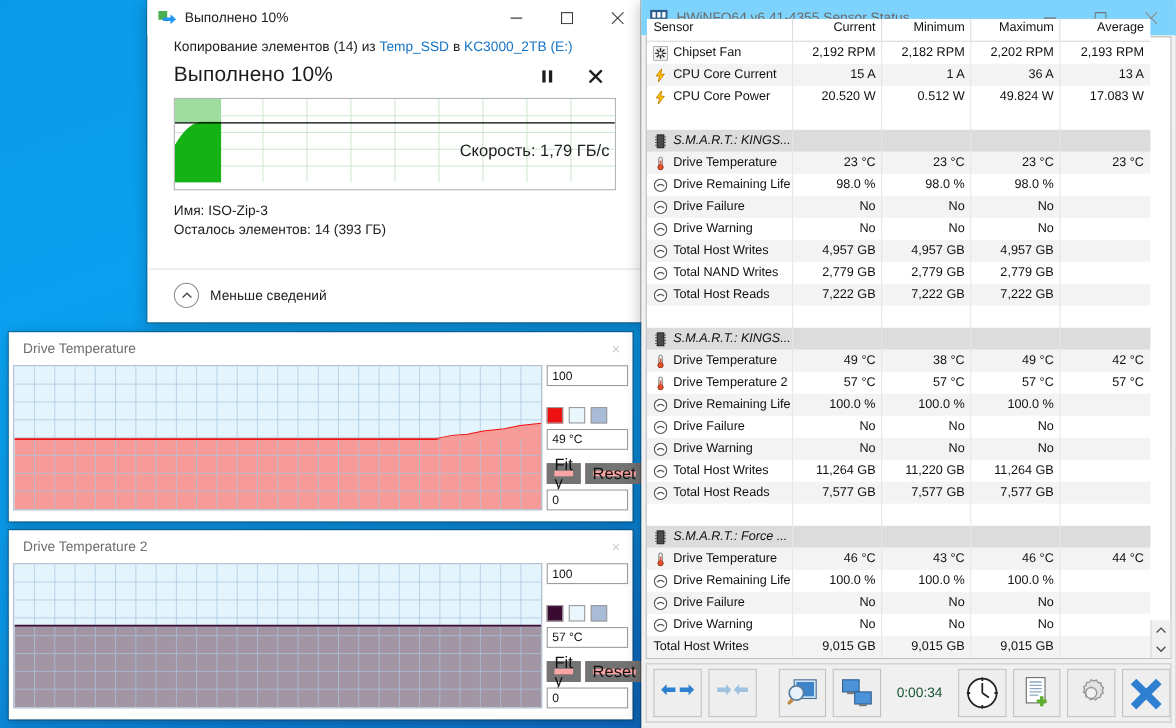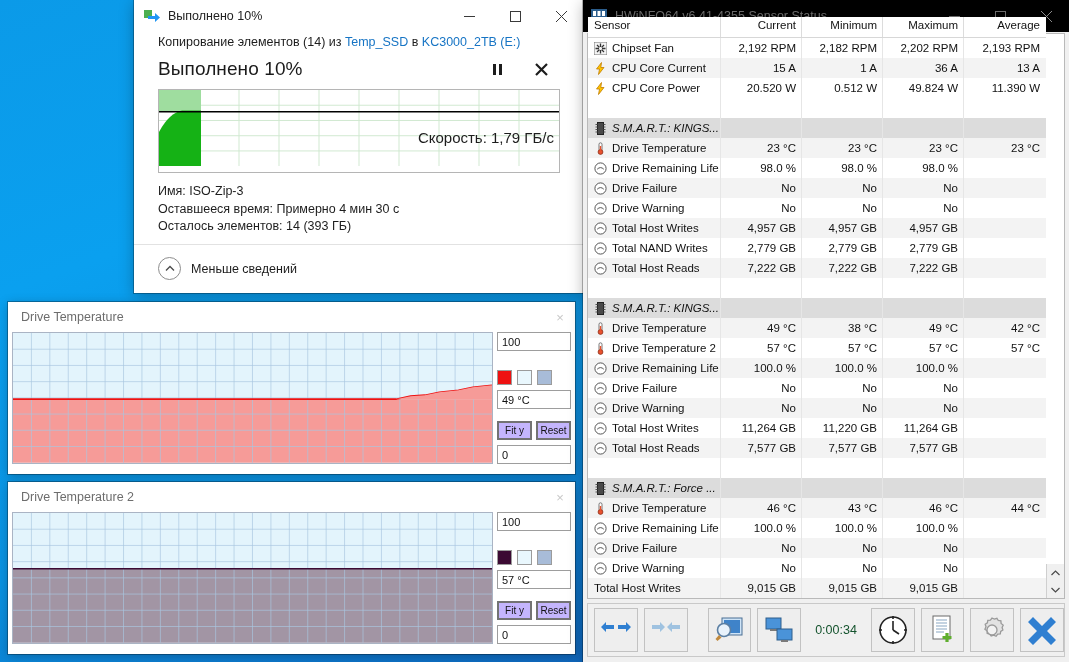--- a/index.html
+++ b/index.html
@@ -47,25 +47,25 @@
   .gtitle{height:30px;display:flex;align-items:center;padding-left:13px;font-size:12.5px;color:#6d6d6d;}
   .gclose{margin-left:auto;width:30px;height:28px;display:flex;align-items:center;justify-content:center;color:#c8c8c8;font-size:13px;}
   .gbody{display:flex;padding:0 4px 4px 4px;height:136px;box-sizing:border-box;}
   .plot{position:relative;flex:1;border:1px solid #aab4c4;overflow:hidden;background:#e8f6fd;}
   .plot .grid-v,.plot .grid-h{position:absolute;inset:0;}
   .side{width:74px;margin-left:4px;display:flex;flex-direction:column;}
   .sbox{border:1px solid #9d9d9d;height:19px;font-size:11px;color:#111;display:flex;align-items:center;padding-left:4px;background:#fff;box-sizing:border-box;}
   .swatches{display:flex;gap:5px;margin-top:19px;margin-bottom:5px;}
   .sw{width:13px;height:13px;border:1px solid #9b9b9b;}
   .sbtns{display:flex;gap:4px;margin-top:auto;margin-bottom:5px;}
-  .sbtn{flex:1;border:2px solid #737373;background:#c4b5fd;font-size:10px;color:#111;display:flex;align-items:center;justify-content:center;height:19px;box-sizing:border-box;}
+  .sbtn{flex:1;border:7px solid #737373;background:#fca5a5;font-size:15px;color:#111;display:flex;align-items:center;justify-content:center;height:19px;box-sizing:border-box;}
 
   
   #hwinfo{left:583px;top:0px;width:486px;height:662px;background:#f0f0f0;}
-  #hwinfo .titlebar{padding-left:8px;background:#000000;}
+  #hwinfo .titlebar{padding-left:8px;background:#7dd3fc;}
   .hw-ico{width:16px;height:16px;margin-right:8px;flex:0 0 16px;}
   .hw-title{font-size:12.5px;color:#6a6a6a;}
   .hw-content{position:absolute;left:4px;right:4px;top:33px;bottom:63px;background:#fff;border:1px solid #b9b9b9;box-sizing:border-box;display:flex;align-items:flex-end;}
   .grid-wrap{flex:1;overflow:hidden;position:relative;}
   .hdr{display:flex;height:20px;background:#fff;border-bottom:1px solid #d7d7d7;}
   .hdr div{font-size:11.5px;color:#111;padding:2px 5px 0 6px;box-sizing:border-box;border-right:1px solid #dcdcdc;overflow:hidden;white-space:nowrap;}
   .c0{width:133px;}
   .c1,.c2,.c3{width:81px;text-align:right;}
   .c4{width:81px;text-align:right;border-right:none !important;}
   .row{display:flex;height:20px;align-items:center;}
@@ -151,24 +151,20 @@
           <rect x="0" y="0" width="44.1" height="22.400000000000002" fill="#9fdd9f"></rect>
           <path d="M0 80 L0 44 Q11.025 24 24.255000000000003 21.6 L44.1 21.6 L44.1 80 Z" fill="#15b215"></path>
           <path d="M0 22.799999999999997H420" stroke="#000000" stroke-width="1.4"></path>
         </svg>
       <span class="speed-label">Скорость: 1,79 ГБ/с</span>
     </div>
     <div class="copy-meta">
       <div>
         <span>Имя:</span>
         <span>ISO-Zip-3</span>
-      </div>
-      <div>
-        <span>Оставшееся время:</span>
-        <span>Примерно 4 мин 30 с</span>
       </div>
       <div>
         <span>Осталось элементов:</span>
         <span>14 (393 ГБ)</span>
       </div>
     </div>
   </div>
   <div class="copy-sep"></div>
   <div class="less-row">
     <span class="chev-circle">
@@ -373,21 +369,21 @@
           <div class="row">
     <span class="cell c0">
               <svg class="rowicon" viewBox="0 0 13 13">
                 <path d="M7.5 0.5L2.5 7h3l-1 5.5L10 5.5H6.8z" fill="#ffc400" stroke="#c07c00" stroke-width="0.8"></path>
               </svg>
               <span>CPU Core Power</span>
             </span>
     <span class="cell c1">20.520 W</span>
     <span class="cell c2">0.512 W</span>
     <span class="cell c3">49.824 W</span>
-    <span class="cell c4">11.390 W</span>
+    <span class="cell c4">17.083 W</span>
   </div>
           <div class="row blank">
       <span class="cell c0"></span>
             <span class="cell c1"></span>
             <span class="cell c2"></span>
             <span class="cell c3"></span>
             <span class="cell c4"></span>
           </div>
           <div class="row sec">
       <span class="cell c0">

